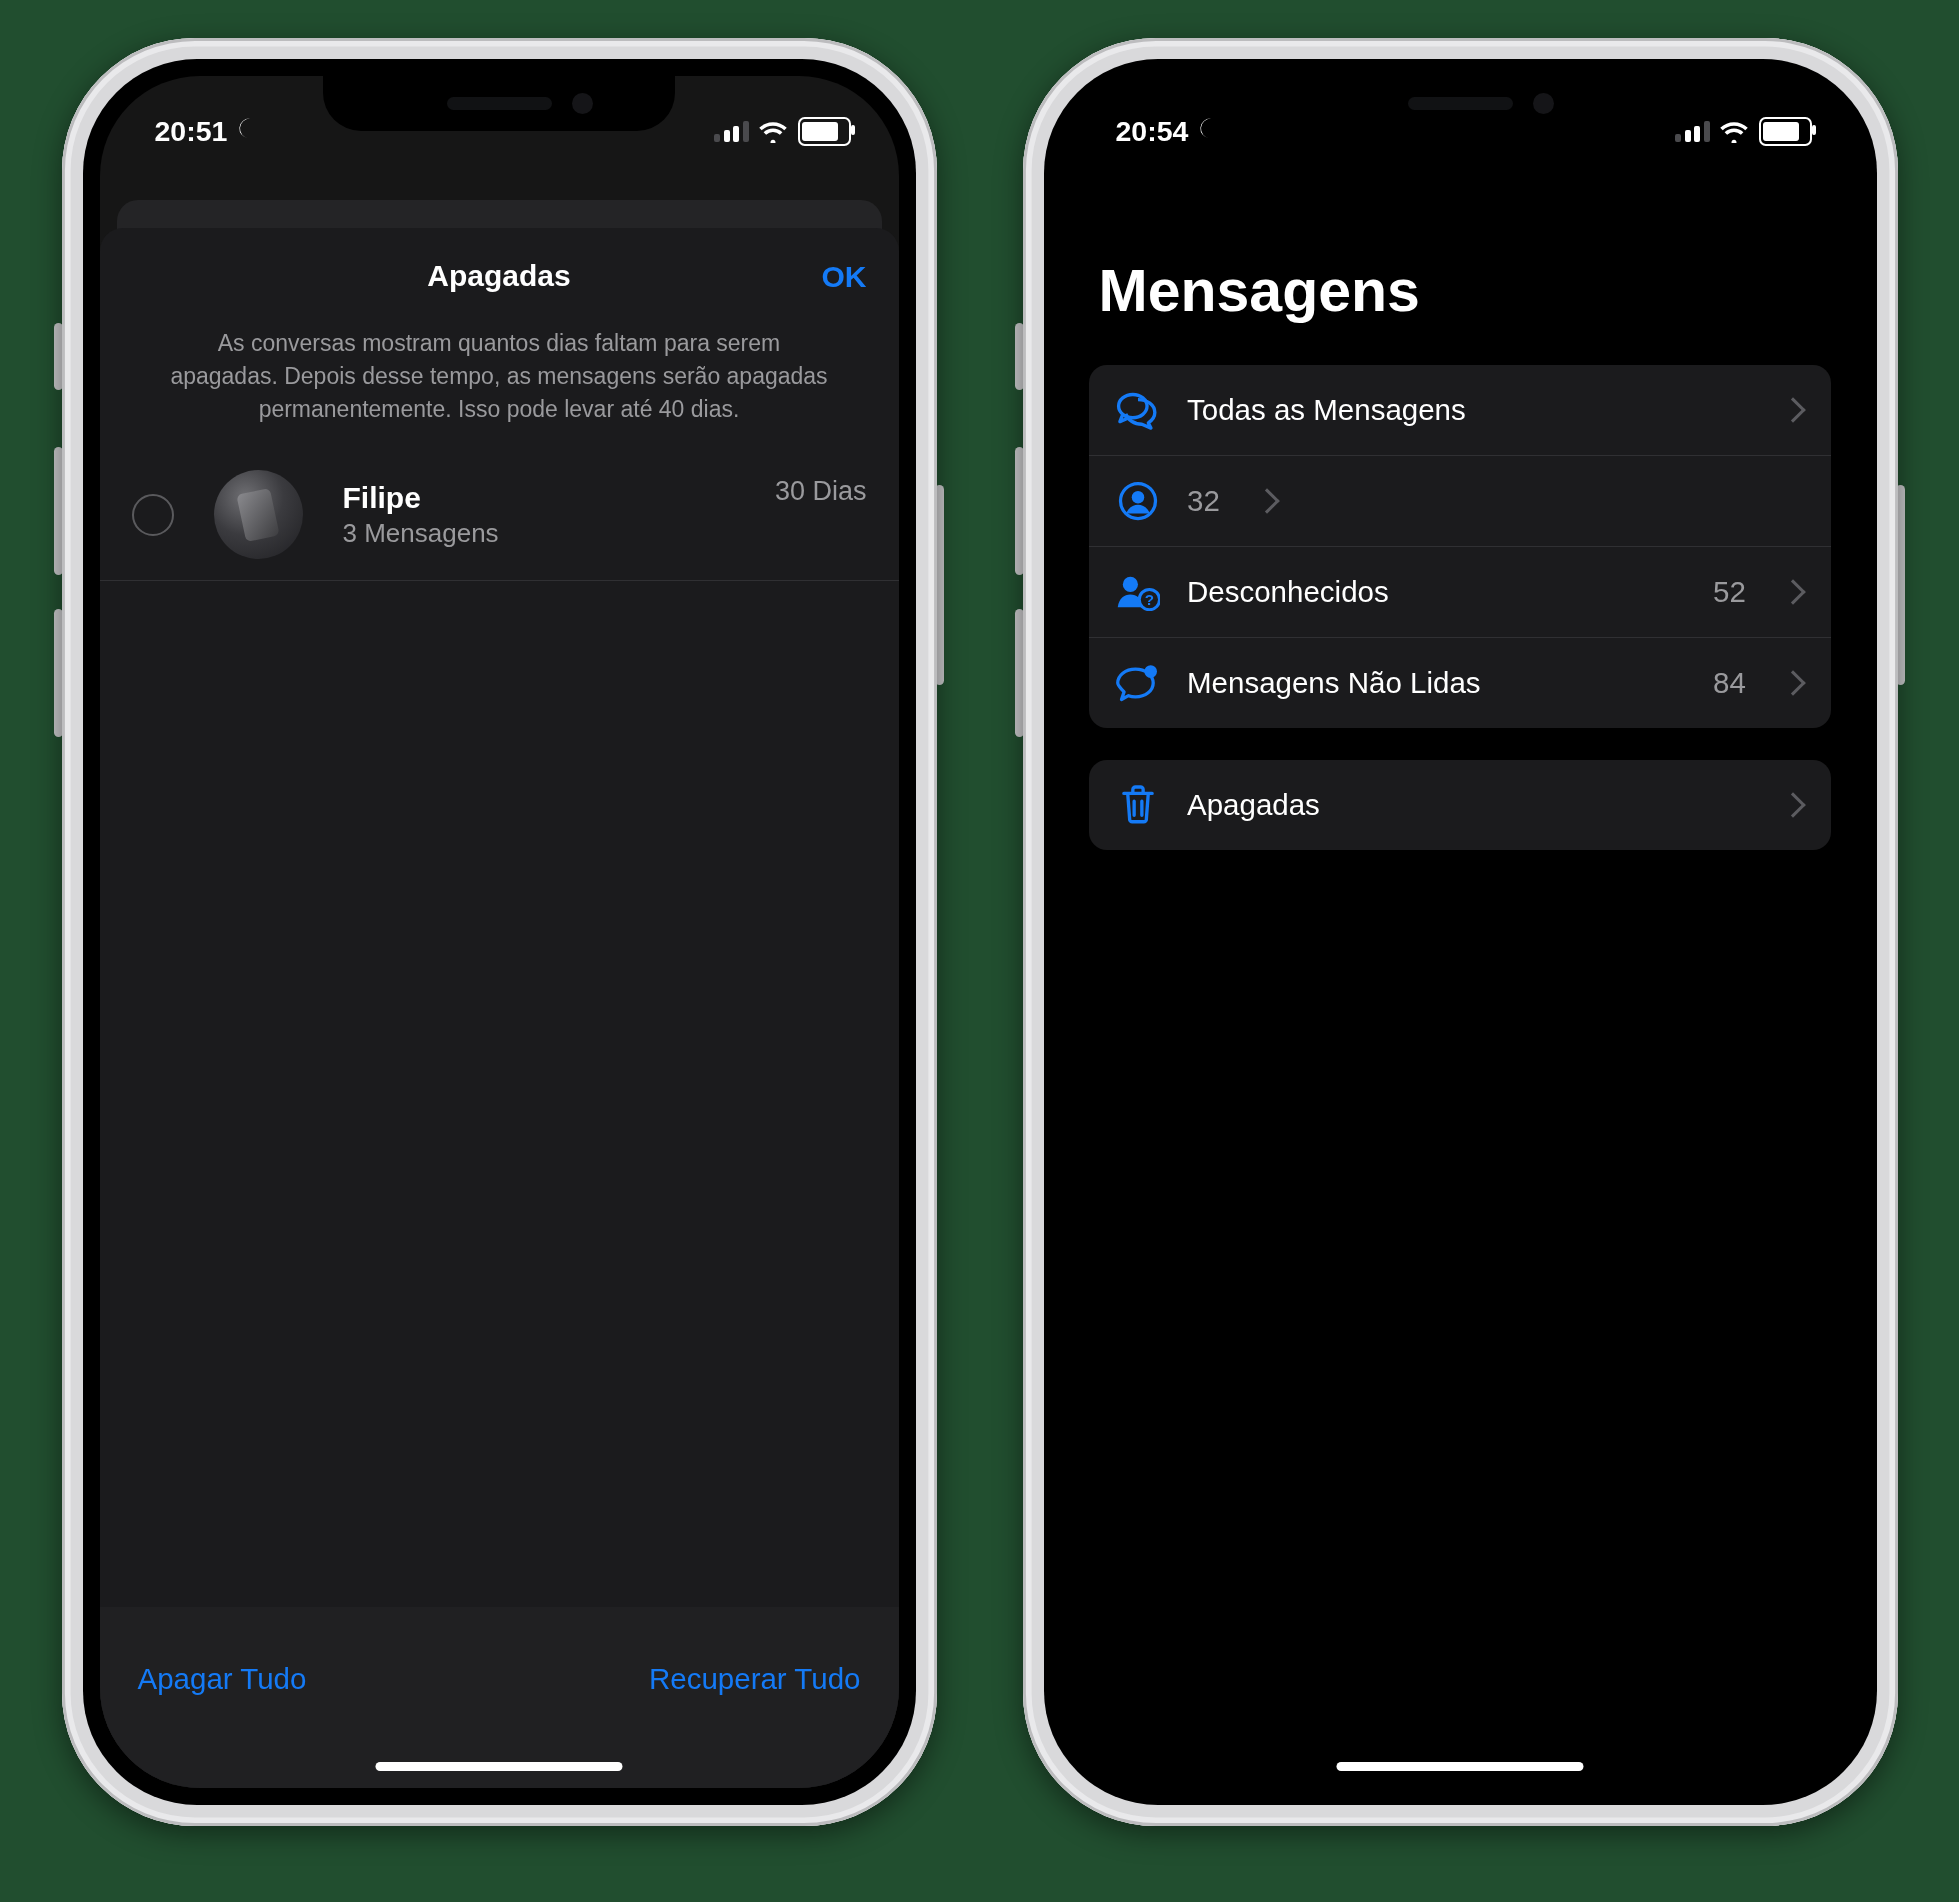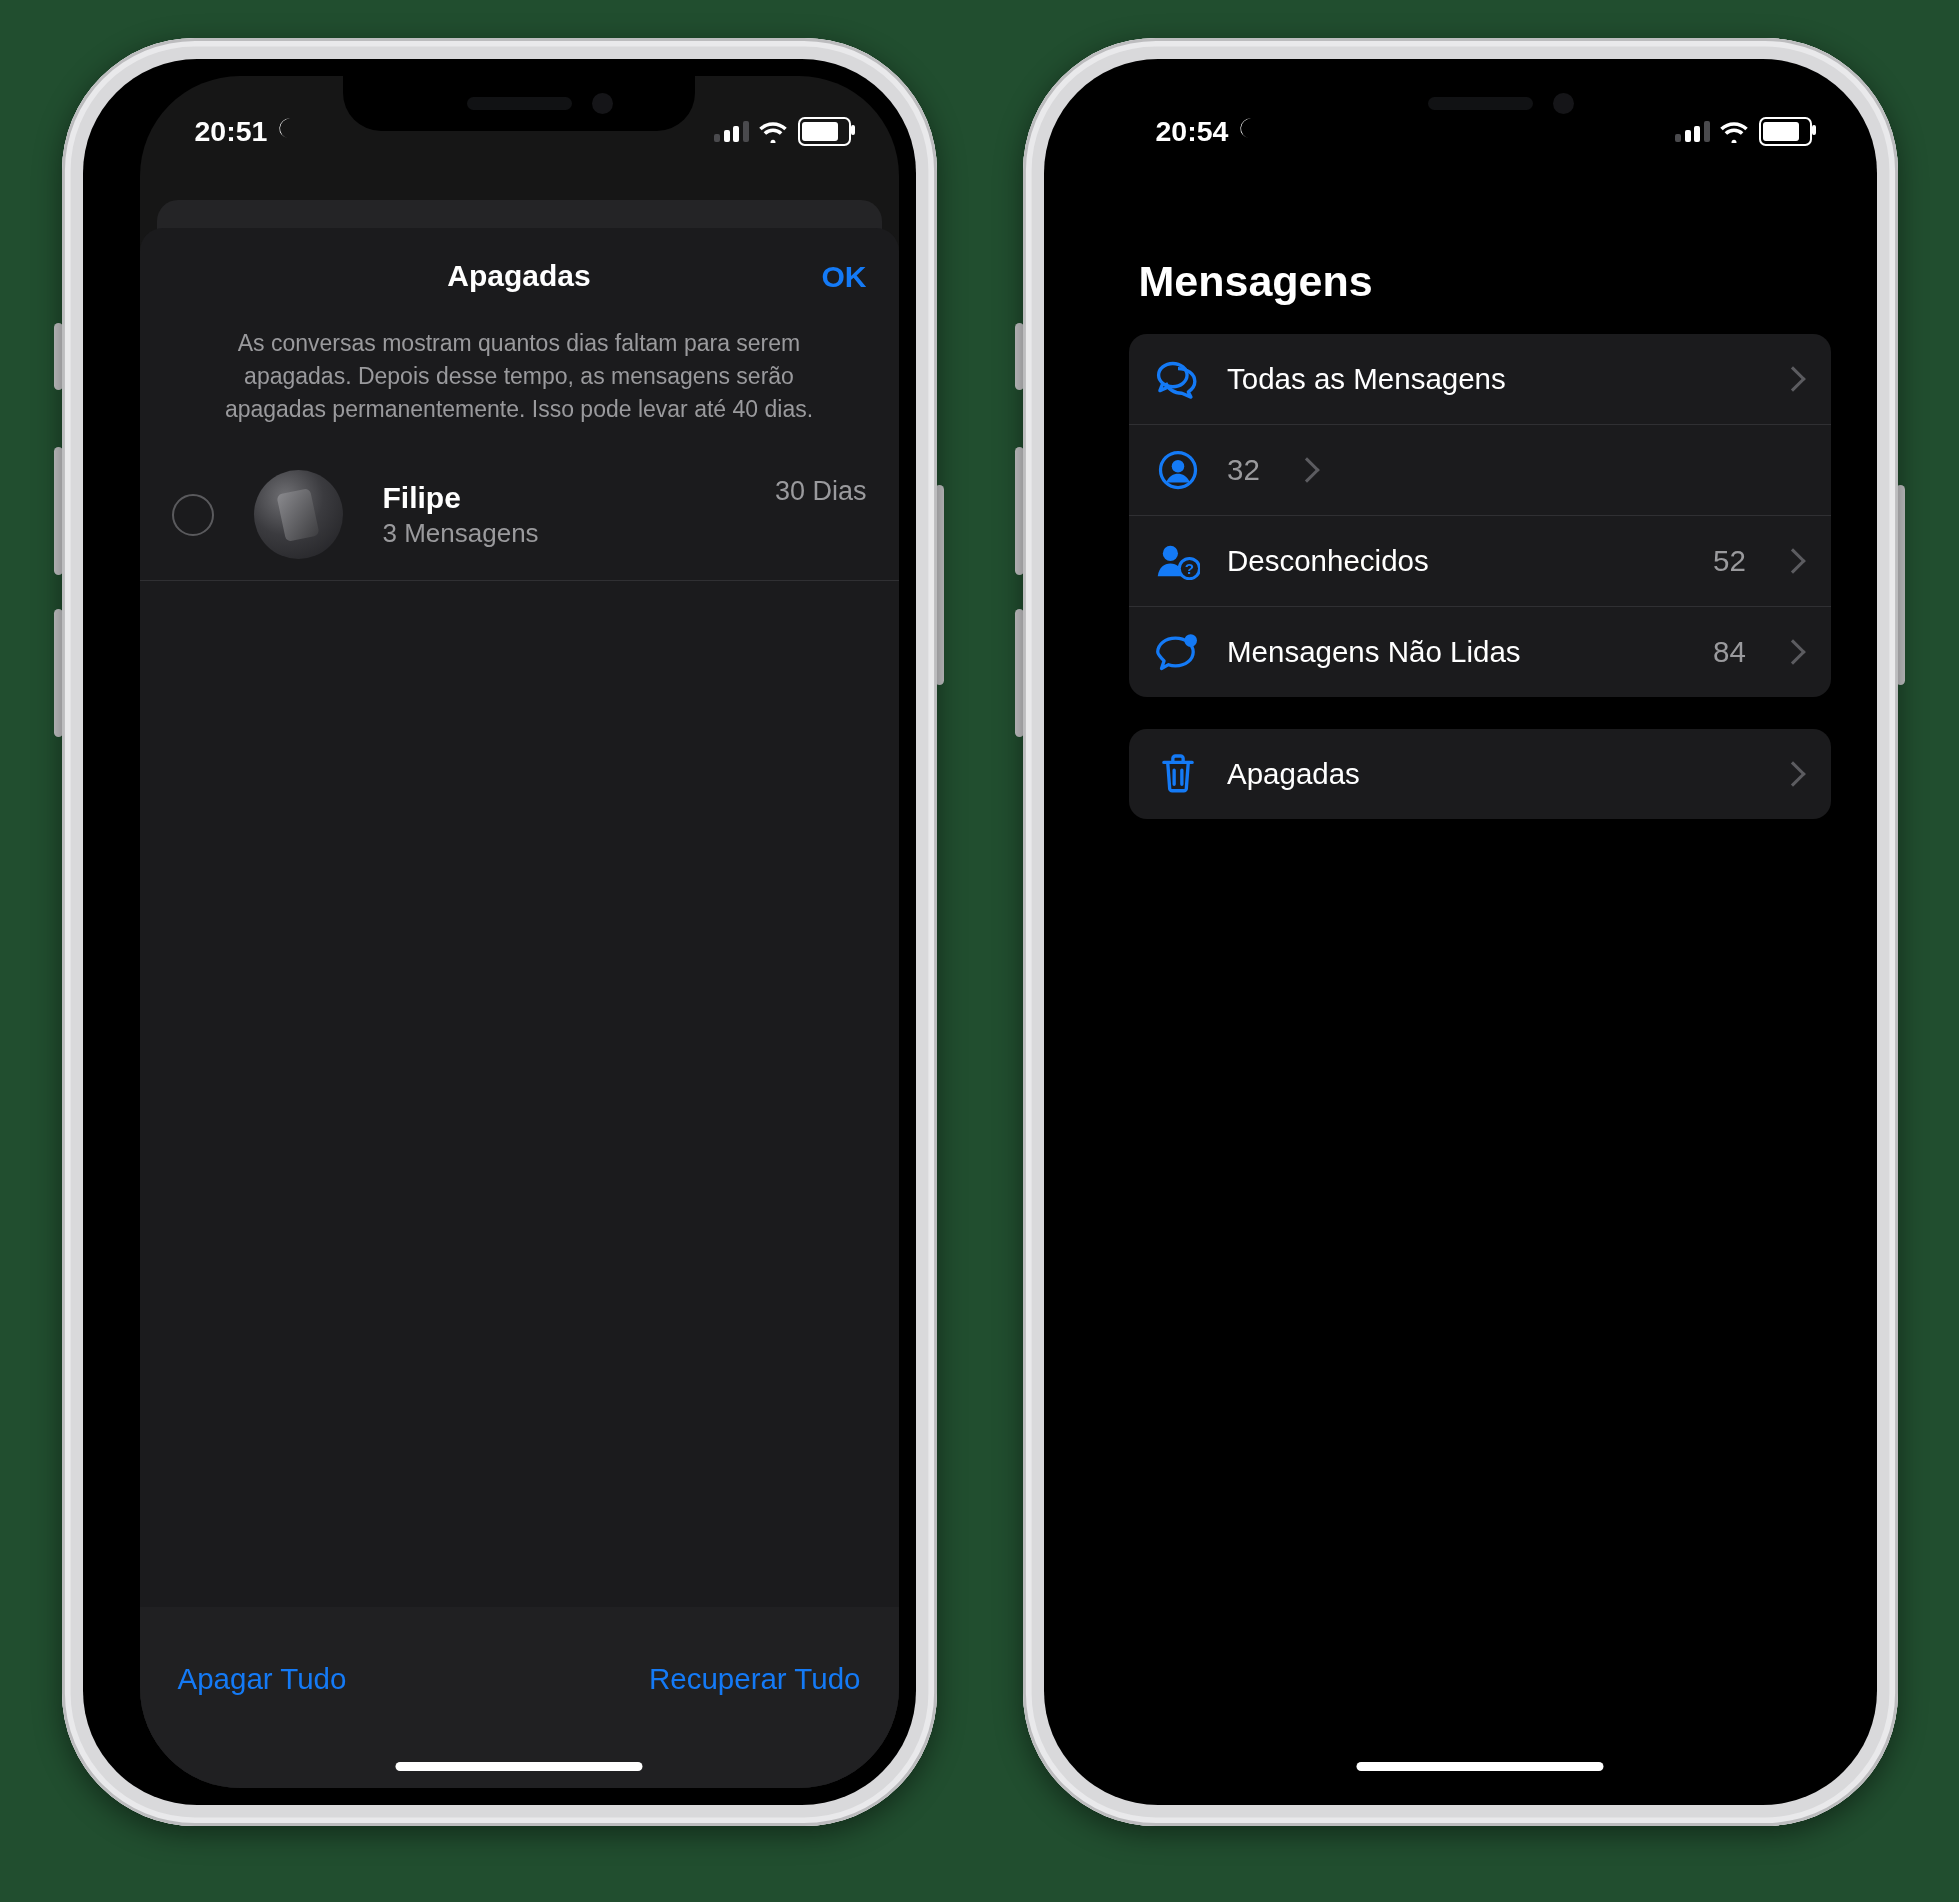--- a/index.html
+++ b/index.html
@@ -47,21 +47,20 @@
   .frame-inner{
     position:absolute;inset:21px;
     background:var(--frame-inner);
     border-radius:114px;
   }
   .screen{
     position:absolute;
     inset:38px;
     border-radius:100px;
     overflow:hidden;
-    margin-left:40px;
   }
   
   .side-btn{position:absolute;background:#c7c7c9;border-radius:5.7px;}
   .sb-left1{left:-7.6px;top:285px;width:9.5px;height:67px;}
   .sb-left2{left:-7.6px;top:409px;width:9.5px;height:128px;}
   .sb-left3{left:-7.6px;top:571px;width:9.5px;height:128px;}
   .sb-right{right:-7.6px;top:447px;width:9.5px;height:200px;}
   
   .notch{
     position:absolute;top:0;left:50%;transform:translateX(-50%);
@@ -155,22 +154,22 @@
   }
   .tb-btn{color:var(--blue);font-size:29.5px;cursor:pointer;}
   .home-ind{
     position:absolute;bottom:17px;left:50%;transform:translateX(-50%);
     width:247px;height:8.6px;background:#fff;border-radius:5.7px;z-index:30;
   }
 
   
   .screen.right-scr{background:var(--screen-right);}
   .big-title{
-    color:var(--white);font-size:43px;font-weight:700;
-    padding:181px 38px 28px;
+    color:var(--white);font-size:59px;font-weight:700;
+    padding:181px 38px 40px;
   }
   .list-group{
     margin:0 28.5px 32px;background:var(--list-bg);border-radius:18px;overflow:hidden;
   }
   .list-row{
     display:flex;align-items:center;gap:25px;
     padding:21px 25px;
     border-top:1px solid var(--divider);
     cursor:pointer;
   }

